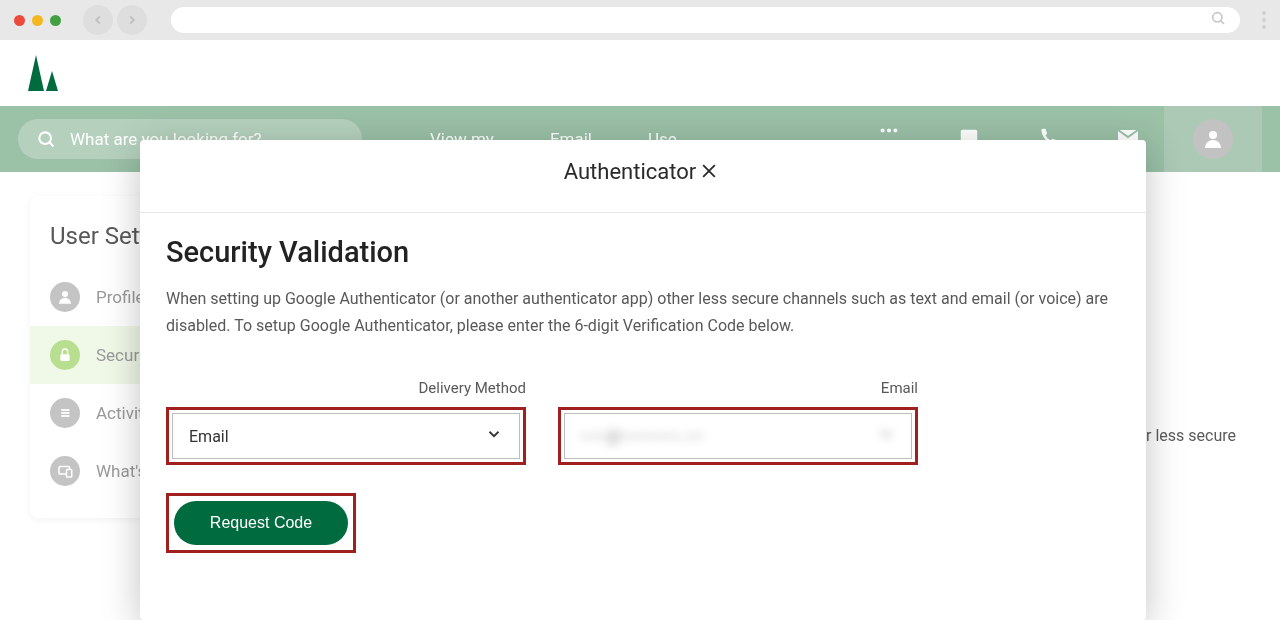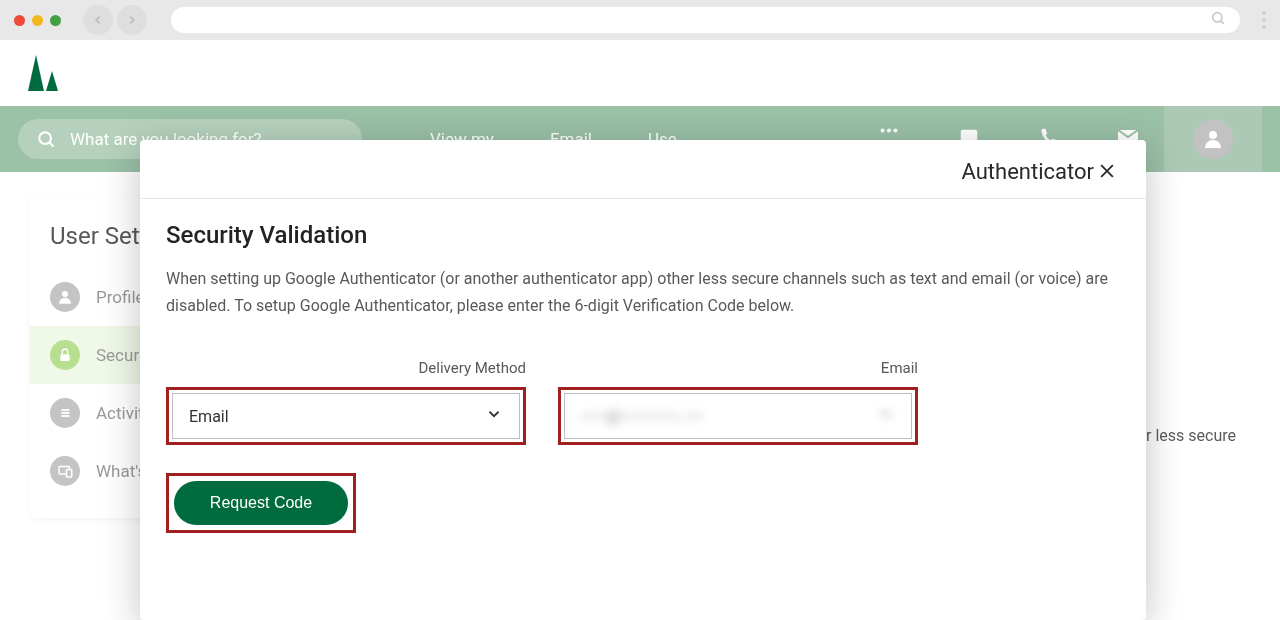--- a/index.html
+++ b/index.html
@@ -48,25 +48,25 @@
     .settings-item { display: flex; align-items: center; gap: 16px; padding: 14px 20px; color: #9a9a9a; font-size: 17px; }
     .settings-item.active { background: #f0f8e8; }
     .si-icon { width: 30px; height: 30px; border-radius: 50%; display: flex; align-items: center; justify-content: center; }
     .si-icon.gray { background: #c4c4c4; color: #fff; }
     .si-icon.green { background: #b7df8f; color: #fff; }
 
     .background-text { position: absolute; right: 44px; top: 254px; color: #5b5b5b; font-size: 16px; }
 
     
     .modal { position: absolute; left: 140px; top: 140px; width: 1006px; height: 480px; background: #fff; border-radius: 4px; box-shadow: 0 8px 38px rgba(0,0,0,0.24); }
-    .modal-header { display: flex; align-items: center; justify-content: flex-end; padding: 18px 26px 14px; border-bottom: 1px solid #e7e7e7; }
+    .modal-header { display: flex; align-items: center; justify-content: center; padding: 18px 26px 28px; border-bottom: 1px solid #e7e7e7; }
     .modal-header h3 { font-size: 22px; font-weight: 400; color: #2a2a2a; }
     .modal-close { width: 26px; height: 26px; display: flex; align-items: center; justify-content: center; color: #2a2a2a; cursor: pointer; }
     .modal-body { padding: 22px 26px; }
-    .modal-body h2 { font-size: 24px; font-weight: 500; color: #222; margin-bottom: 16px; }
+    .modal-body h2 { font-size: 29px; font-weight: 500; color: #222; margin-bottom: 16px; }
     .modal-body p { font-size: 16px; color: #595959; line-height: 1.7; max-width: 950px; margin-bottom: 40px; }
     .form-row { display: flex; gap: 32px; }
     .form-group { display: flex; flex-direction: column; gap: 10px; text-align: right; }
     .form-label { font-size: 15px; color: #595959; padding-left: 18px; }
     .highlight-box { border: 3px solid #a02020; padding: 3px; }
     .select-field { width: 348px; height: 46px; border: 1px solid #bdbdbd; display: flex; align-items: center; justify-content: space-between; padding: 0 16px; font-size: 16px; color: #333; }
     .select-field.blurred span { filter: blur(5px); color: #999; letter-spacing: 1px; }
     .chevron { color: #333; }
     .button-highlight { border: 3px solid #a02020; padding: 5px; display: inline-block; margin-top: 28px; }
     .request-btn { width: 174px; height: 44px; background: #006b3f; color: #fff; border: none; border-radius: 22px; font-size: 16px; cursor: pointer; }

